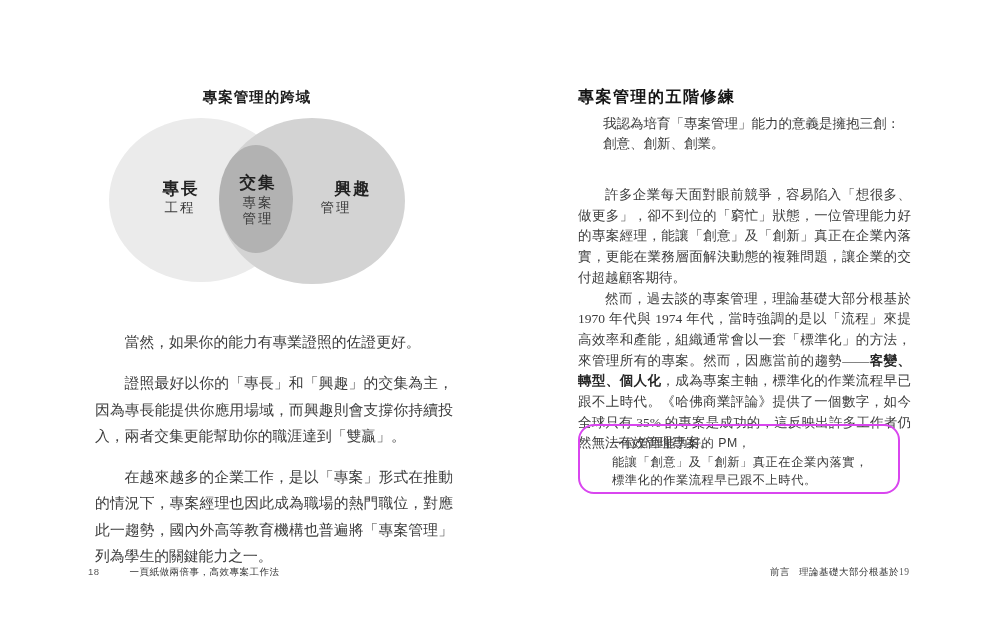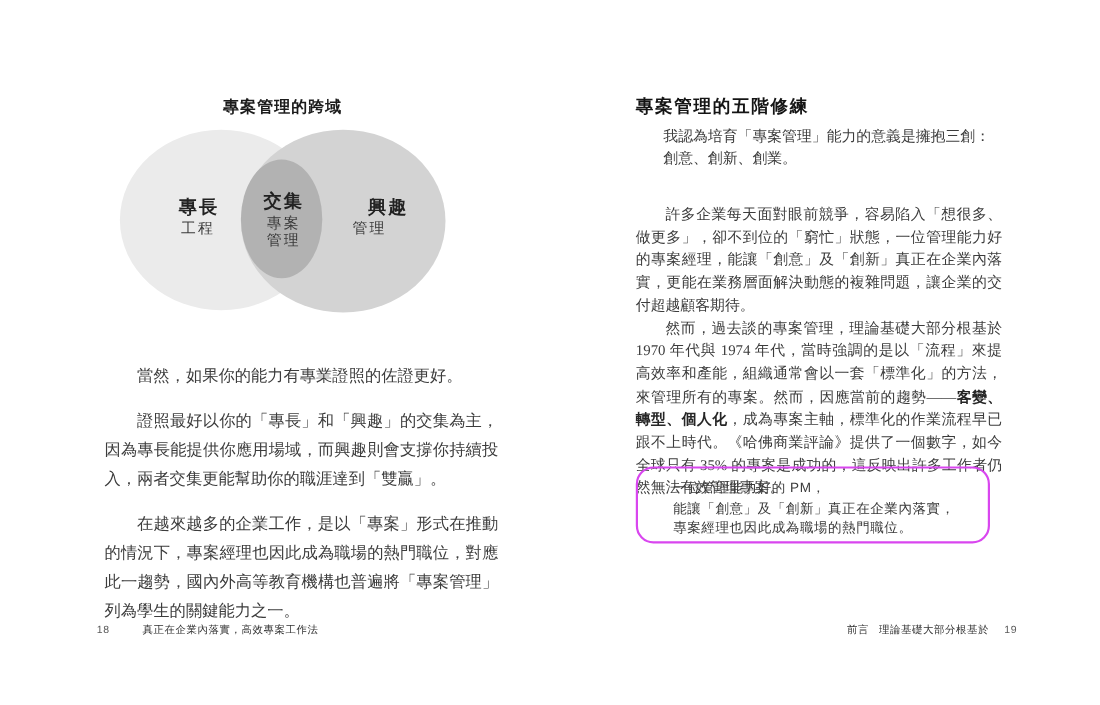--- a/index.html
+++ b/index.html
@@ -32,21 +32,21 @@
   }
   .left-body p{margin:15px;text-indent:2em;}
 
   .footer{top:566px;font-size:9.5px;letter-spacing:0.5px;display:flex;align-items:baseline;}
   .footer-left{left:88px;}
   .footer-right{left:770px;}
   .page-num{color:#5a5a5a;}
   .footer-title{color:#333;font-weight:500;}
   .footer-left .footer-title{margin-left:30px;}
   .footer-right .footer-title{margin-left:9px;}
-  .footer-right .page-num{margin-left:14px;}
+  .footer-right .page-num{margin-left:0;font-family:Liberation Serif, serif;}
   .footer-section{color:#333;font-weight:500;}
 
   
   .right-heading{
     left:578px;top:87px;
     font-size:16px;font-weight:bold;color:#141414;letter-spacing:1.5px;
   }
   .right-intro{
     left:578px;top:114px;width:333px;padding-left:25px;box-sizing:border-box;
     font-family:"Liberation Serif","DejaVu Serif",serif;
@@ -98,42 +98,42 @@
     </div>
 
     <div class="abs left-body">
       <p>當然，如果你的能力有專業證照的佐證更好。</p>
       <p>證照最好以你的「專長」和「興趣」的交集為主，因為專長能提供你應用場域，而興趣則會支撐你持續投入，兩者交集更能幫助你的職涯達到「雙贏」。</p>
       <p>在越來越多的企業工作，是以「專案」形式在推動的情況下，專案經理也因此成為職場的熱門職位，對應此一趨勢，國內外高等教育機構也普遍將「專案管理」列為學生的關鍵能力之一。</p>
     </div>
 
     <div class="abs footer footer-left">
       <span class="page-num">18</span>
-      <span class="footer-title">真正在企業內落實，高效專案工作法</span>
+      <span class="footer-title">一頁紙做兩倍事，高效專案工作法</span>
     </div>
   </section>
 
   <section>
 
     <h1 class="abs right-heading" style="margin:0;">專案管理的五階修練</h1>
 
     <div class="abs right-intro">
       <div>我認為培育「專案管理」能力的意義是擁抱三創：</div>
       <div>創意、創新、創業。</div>
     </div>
 
     <div class="abs right-body">
       <p style="margin-top:13px;">許多企業每天面對眼前競爭，容易陷入「想很多、做更多」，卻不到位的「窮忙」狀態，一位管理能力好的專案經理，能讓「創意」及「創新」真正在企業內落實，更能在業務層面解決動態的複雜問題，讓企業的交付超越顧客期待。</p>
       <p><span>然而，過去談的專案管理，理論基礎大部分根基於 1970 年代與 1974 年代，當時強調的是以「流程」來提高效率和產能，組織通常會以一套「標準化」的方法，來管理所有的專案。然而，因應當前的趨勢——</span><b>客變、轉型、個人化</b><span>，成為專案主軸，標準化的作業流程早已跟不上時代。《哈佛商業評論》提供了一個數字，如今全球只有 35% 的專案是成功的，這反映出許多工作者仍然無法有效管理專案。</span></p>
     </div>
 
     <div class="abs callout">
       <div>一位管理能力好的 PM，</div>
       <div>能讓「創意」及「創新」真正在企業內落實，</div>
-      <div>專案經理也因此成為職場的熱門職位。</div>
+      <div>標準化的作業流程早已跟不上時代。</div>
     </div>
 
     <div class="abs footer footer-right">
       <span class="footer-section">前言</span>
       <span class="footer-title">理論基礎大部分根基於</span>
       <span class="page-num">19</span>
     </div>
   </section>
 
 </div>

